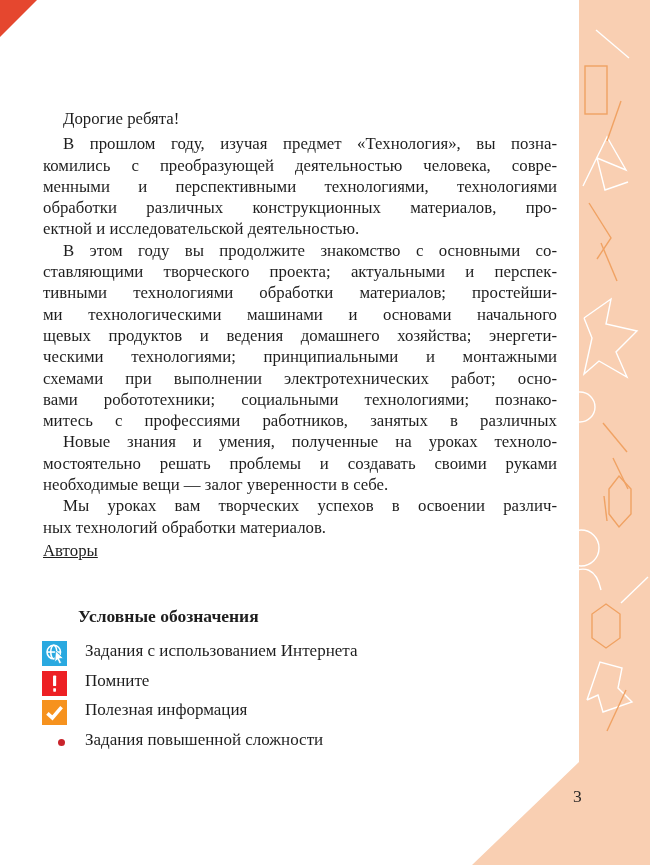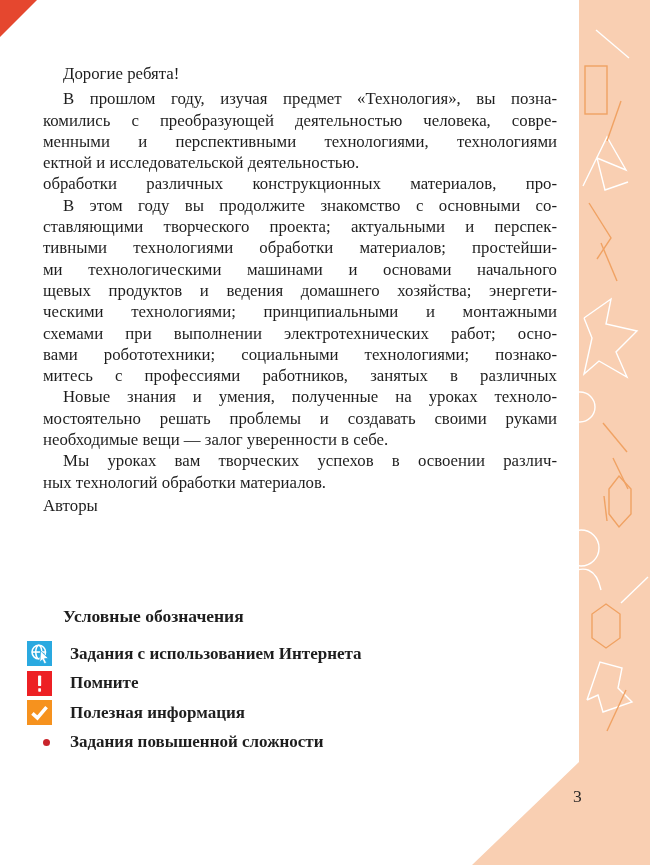--- a/index.html
+++ b/index.html
@@ -11,31 +11,31 @@
   }
   svg.deco { position:absolute; left:0; top:0; width:650px; height:865px; pointer-events:none; }
 
   .text-col {
     position:absolute; left:43px; top:63px; width:514px;
     font-size:16.8px; line-height:21.3px;
   }
   .tline { text-align:justify; text-align-last:justify; }
   .tline.first { text-indent:20px; }
   .tline.end { text-align-last:left; }
-  .greeting { margin-bottom:4px; }
-  .signature { text-align:right; margin-top:2px; }
+  .greeting { margin-bottom:4px;margin-top:45px; }
+  .signature { text-align:right; margin-top:2px;text-decoration:underline; }
 
   .legend {
-    position:absolute; left:26px; top:606px; width:514px;
+    position:absolute; left:41px; top:606px; width:514px;
   }
   .legend-title {
     font-weight:bold; font-size:17.5px; line-height:20px;
     margin:0 0 15px 37px;
   }
-  .legend-row { display:flex; align-items:center; height:25px; margin-bottom:4.5px;font-weight:bold; }
+  .legend-row { display:flex; height:25px; margin-bottom:4.5px; }
   .legend-icon { width:25px; height:25px; flex:none; margin-left:1px; margin-right:18px; position:relative; }
   .legend-icon svg { display:block; width:25px; height:25px; }
   .legend-dot { position:absolute; left:16px; top:9px; width:7px; height:7px; border-radius:50%; }
   .legend-label { font-size:17px; white-space:nowrap; }
 
   .page-number {
     position:absolute; left:573px; top:786px;
     font-size:17.5px; color:#2e2a28;
   }
 </style>
@@ -81,22 +81,22 @@
   </g>
 </svg>
 
 <div class="text-col">
   <div class="tline first end greeting">Дорогие ребята!</div>
   <div>
       <div>
         <div class="tline first">В прошлом году, изучая предмет «Технология», вы позна-</div>
         <div class="tline">комились с преобразующей деятельностью человека, совре-</div>
         <div class="tline">менными и перспективными технологиями, технологиями</div>
+        <div class="tline">обработки различных конструкционных материалов, про-</div>
         <div class="tline end">ектной и исследовательской деятельностью.</div>
-        <div class="tline">обработки различных конструкционных материалов, про-</div>
       </div>
       <div>
         <div class="tline first">В этом году вы продолжите знакомство с основными со-</div>
         <div class="tline">ставляющими творческого проекта; актуальными и перспек-</div>
         <div class="tline">тивными технологиями обработки материалов; простейши-</div>
         <div class="tline">ми технологическими машинами и основами начального</div>
         <div class="tline">щевых продуктов и ведения домашнего хозяйства; энергети-</div>
         <div class="tline">ческими технологиями; принципиальными и монтажными</div>
         <div class="tline">схемами при выполнении электротехнических работ; осно-</div>
         <div class="tline">вами робототехники; социальными технологиями; познако-</div>

